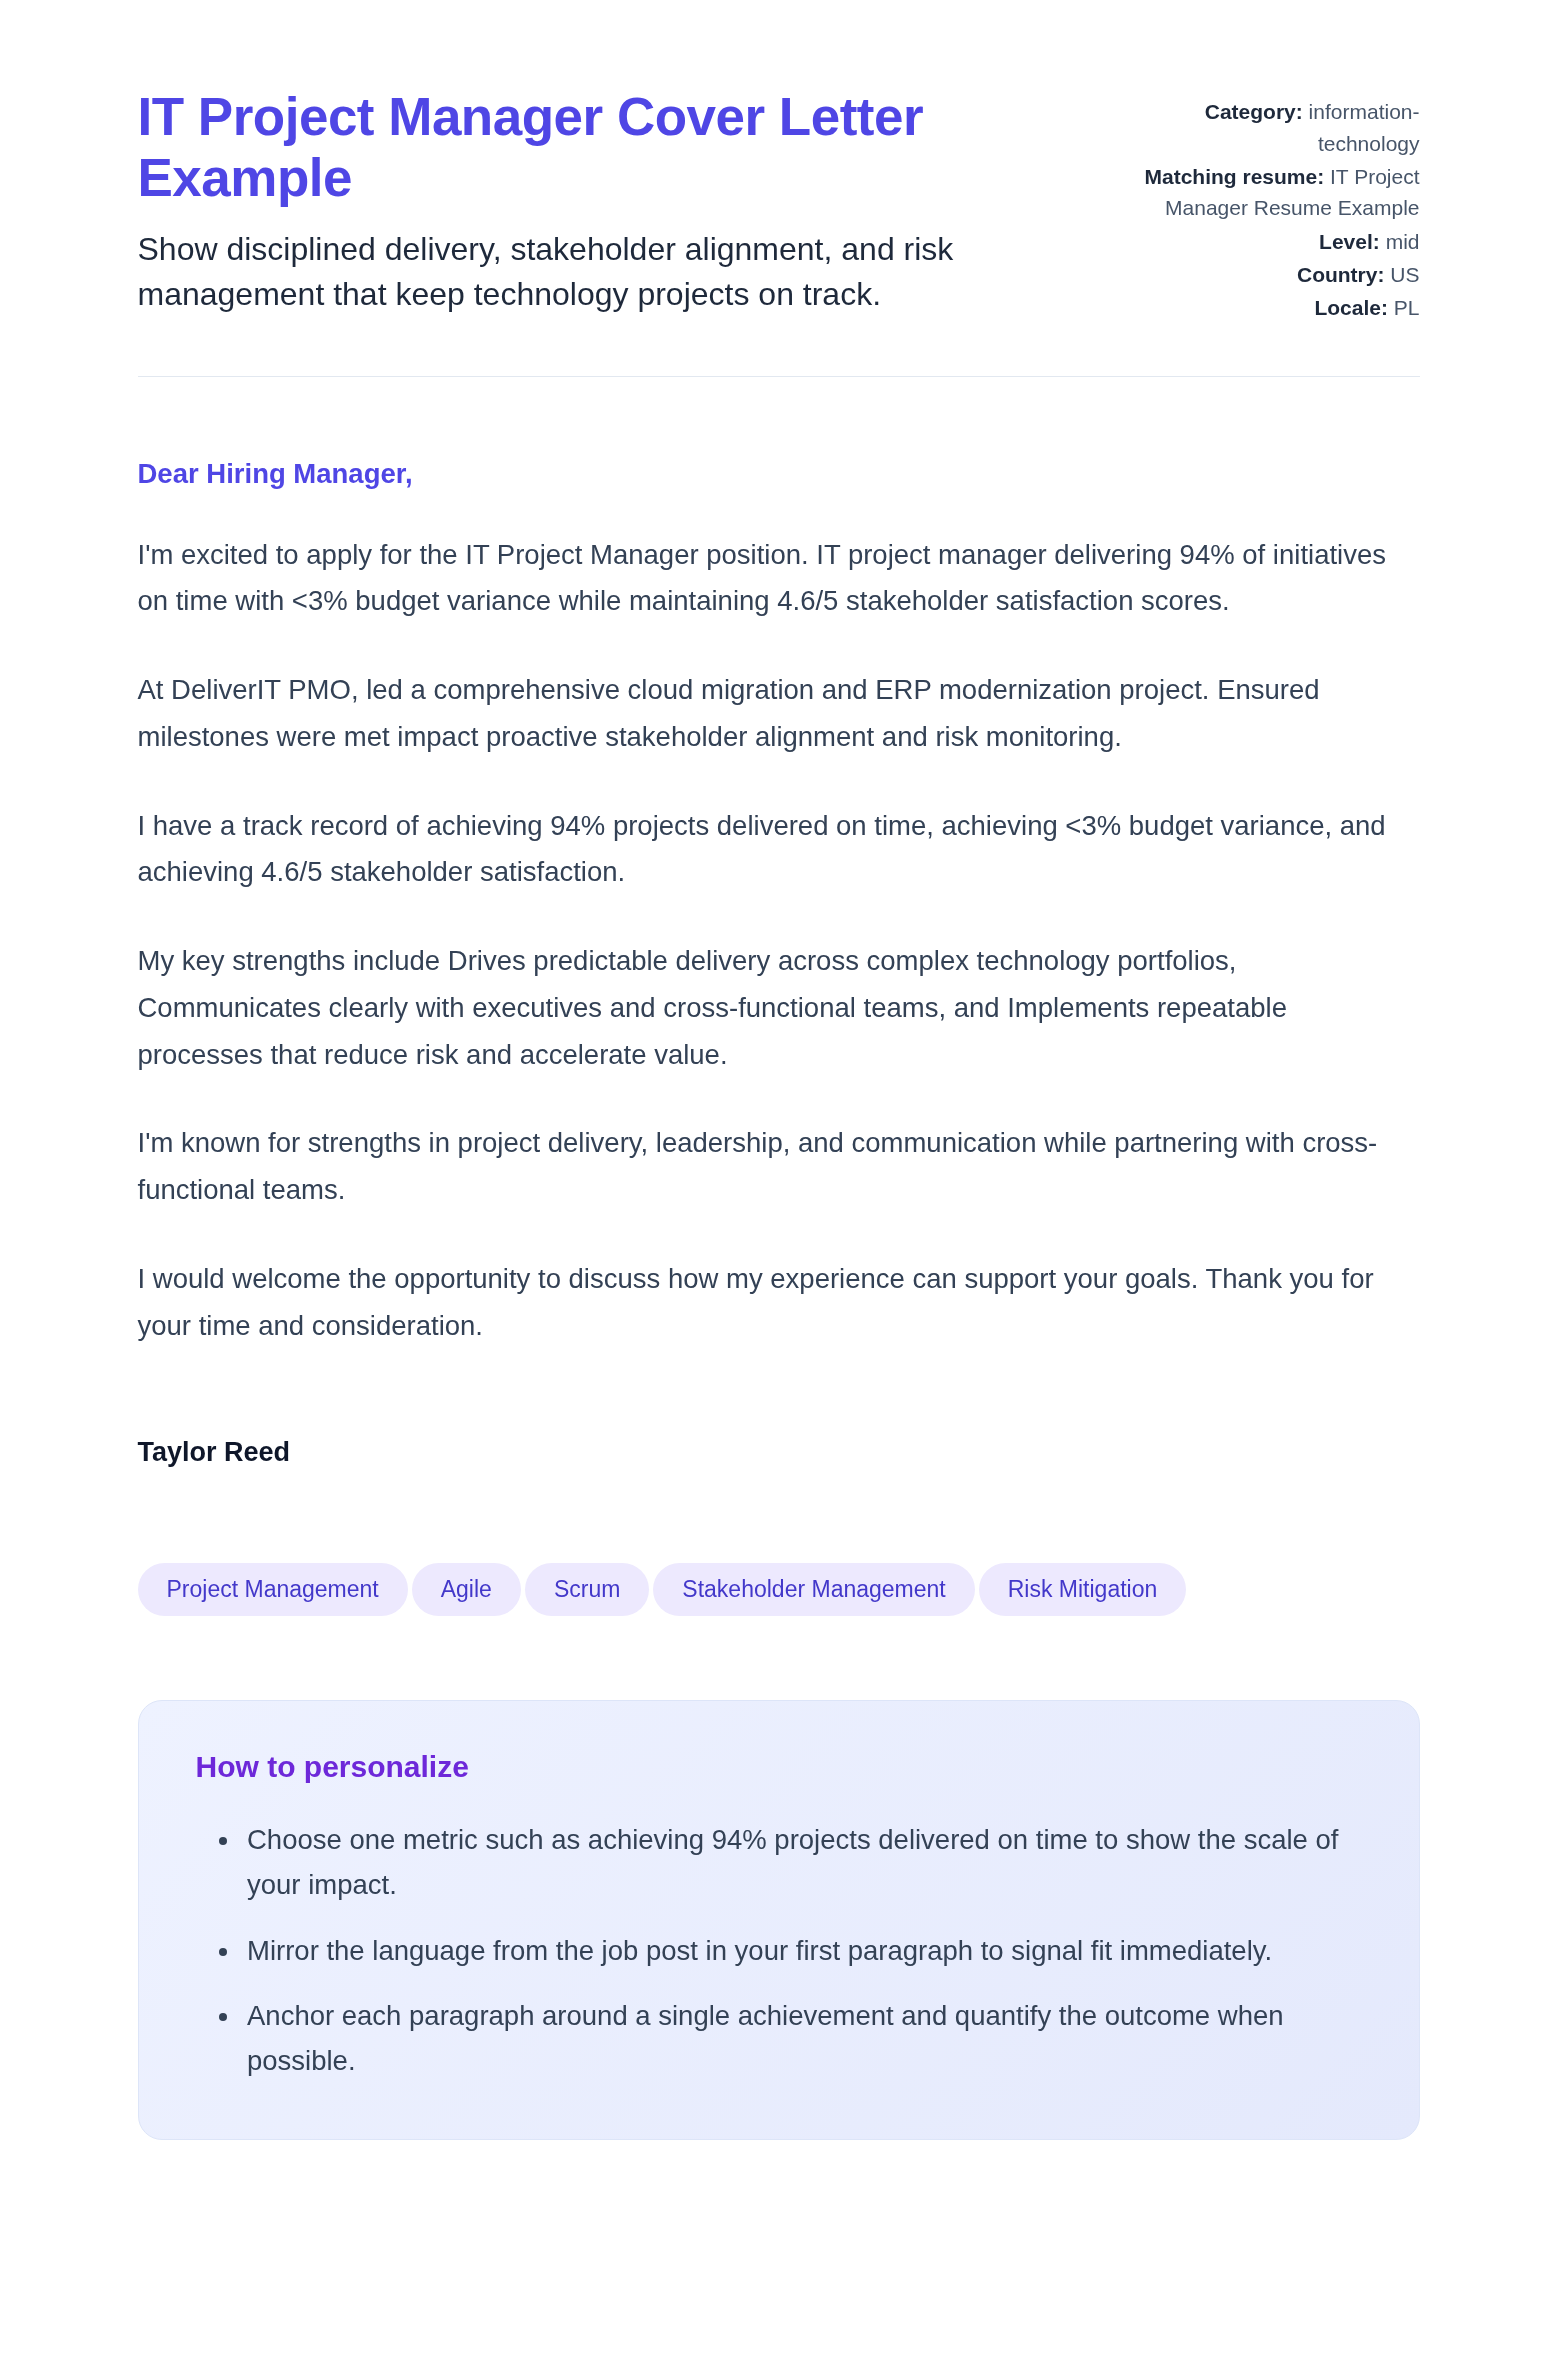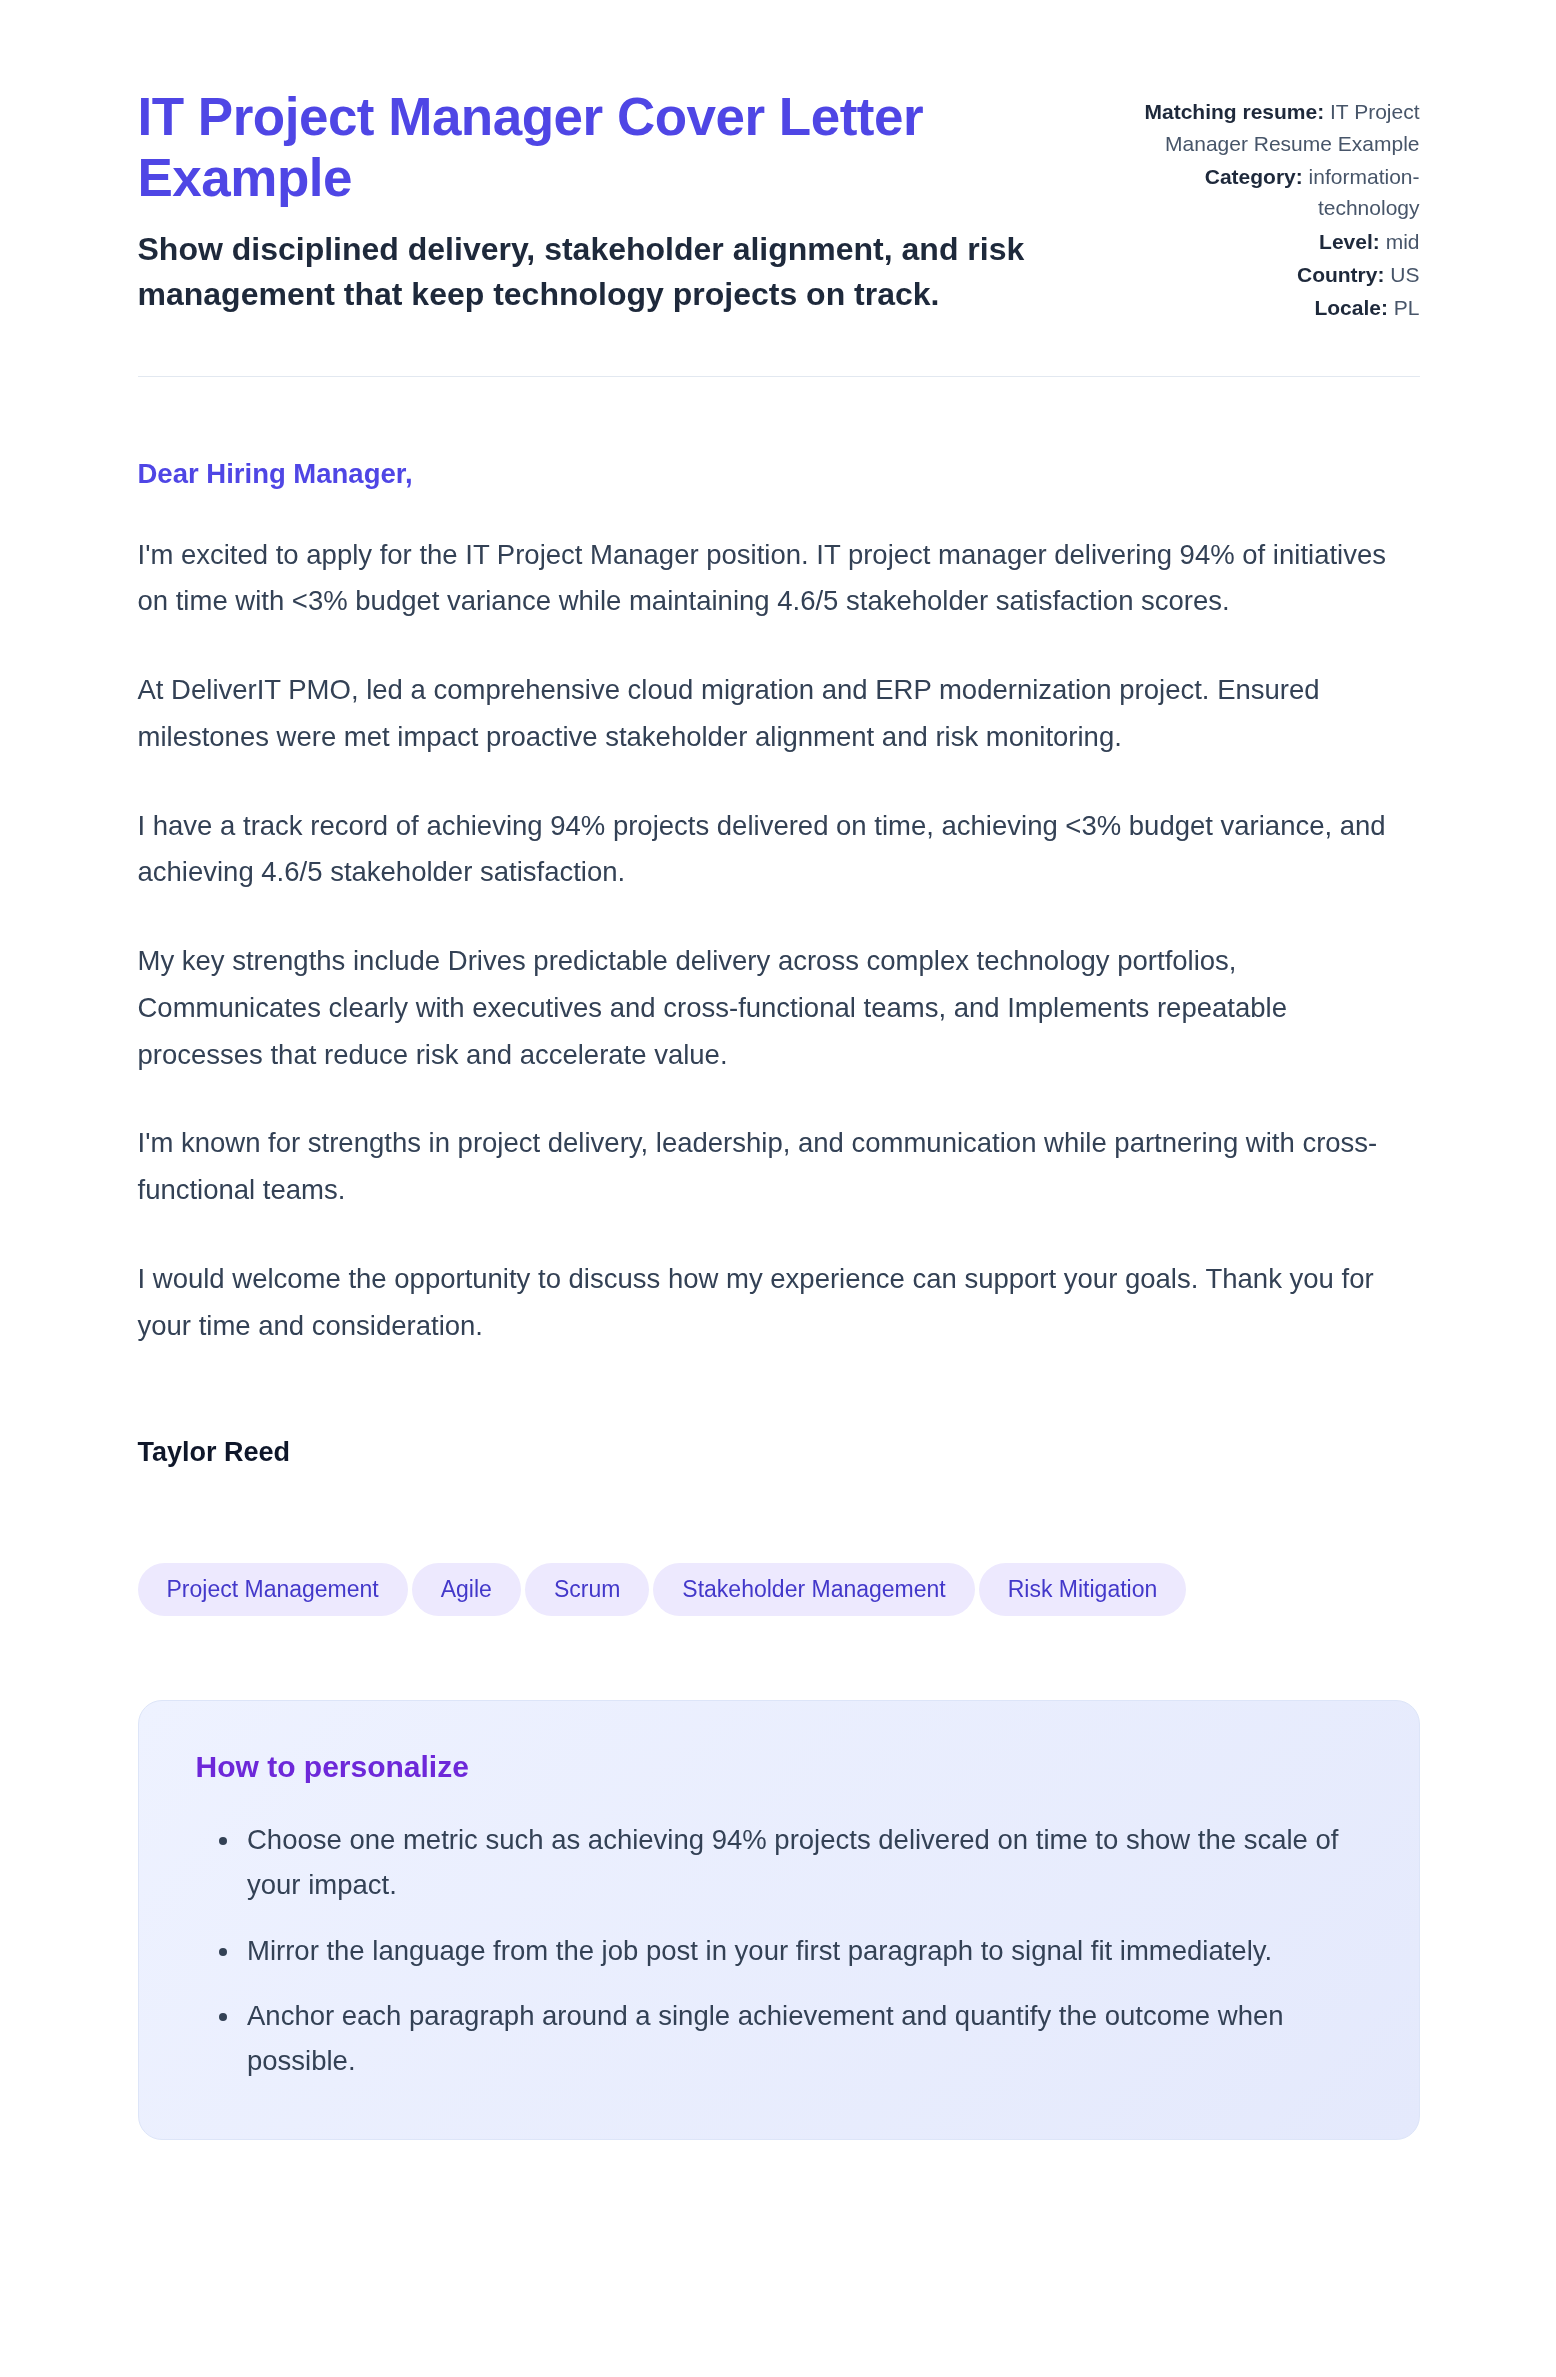--- a/index.html
+++ b/index.html
@@ -18,21 +18,21 @@
   .title {
     font-size: 53px;
     font-weight: 800;
     color: #4f46e5;
     line-height: 1.15;
     letter-spacing: -0.5px;
   }
   .subtitle {
     margin-top: 18.3px;
     font-size: 32px;
-    font-weight: 700;
+    font-weight: 400;
     color: #1e293b;
     line-height: 1.4;
   }
   .meta {
     width: 279px;
     text-align: right;
     font-size: 21px;
     line-height: 1.5;
     padding-top: 9.2px;
   }
@@ -99,26 +99,26 @@
 
 <div class="page">
 
   <header class="header">
     <div class="header-left">
       <h1 class="title">IT Project Manager Cover Letter Example</h1>
       <p class="subtitle">Show disciplined delivery, stakeholder alignment, and risk management that keep technology projects on track.</p>
     </div>
     <aside class="meta">
       <div class="meta-row">
+        <span class="meta-label">Category:</span>
+        <span class="meta-value">information-technology</span>
+      </div>
+      <div class="meta-row">
         <span class="meta-label">Matching resume:</span>
         <span class="meta-value">IT Project Manager Resume Example</span>
-      </div>
-      <div class="meta-row">
-        <span class="meta-label">Category:</span>
-        <span class="meta-value">information-technology</span>
       </div>
       <div class="meta-row">
         <span class="meta-label">Level:</span>
         <span class="meta-value">mid</span>
       </div>
       <div class="meta-row">
         <span class="meta-label">Country:</span>
         <span class="meta-value">US</span>
       </div>
       <div class="meta-row">

